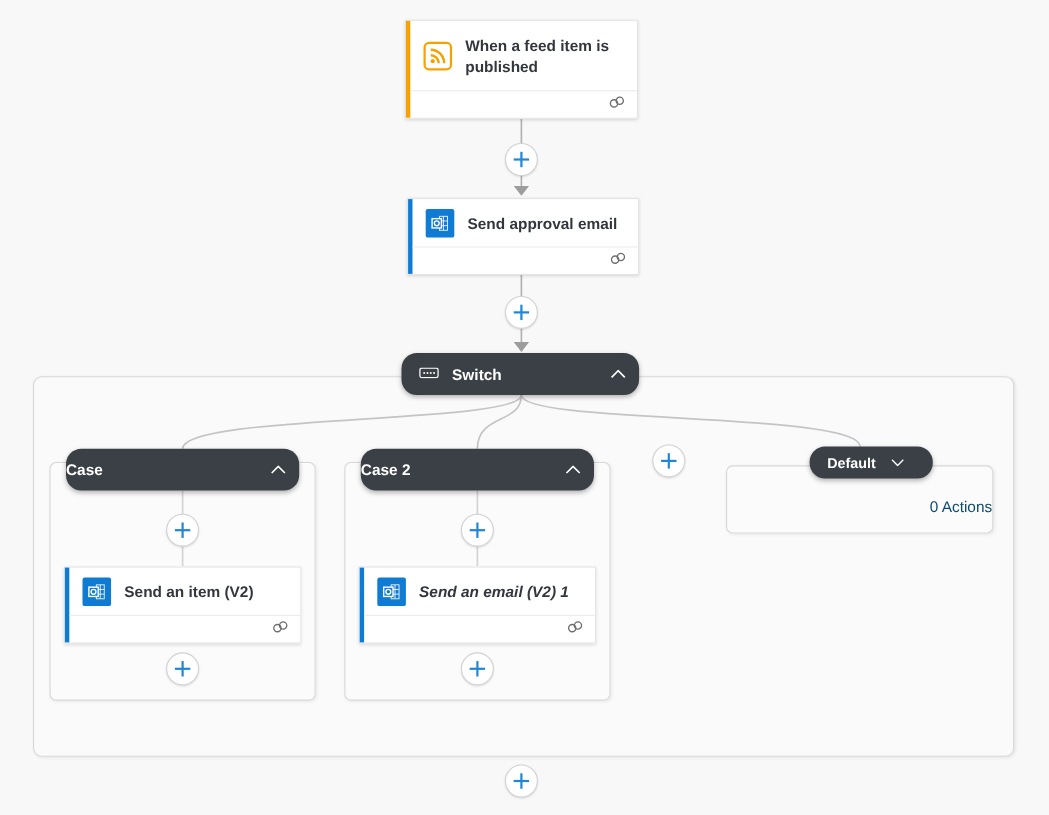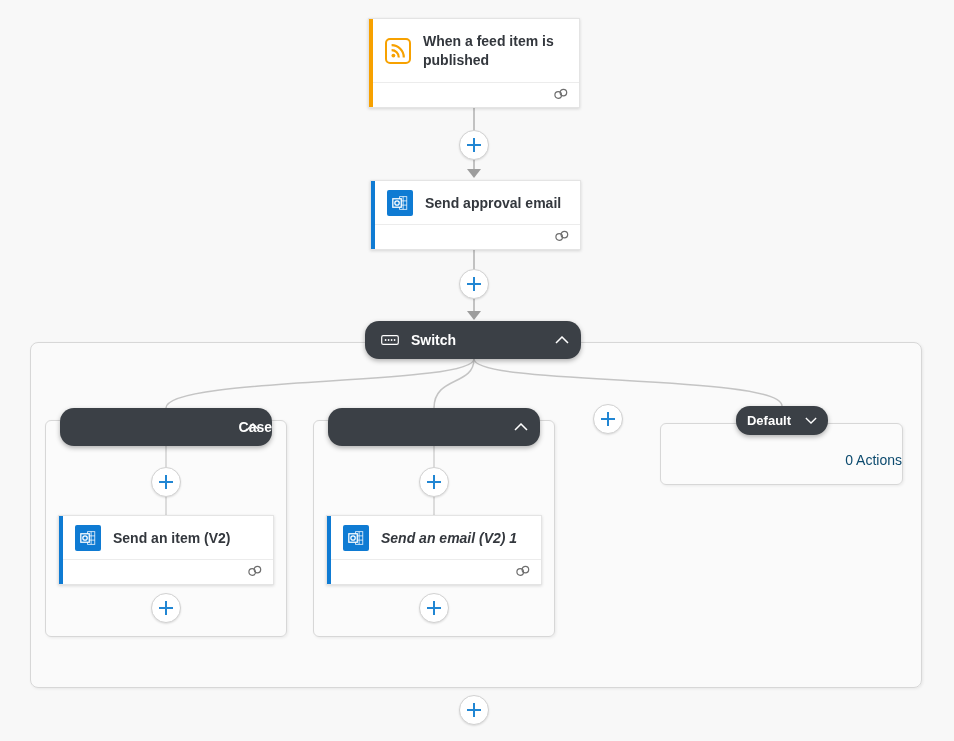--- a/index.html
+++ b/index.html
@@ -56,21 +56,21 @@
     position:absolute;z-index:4;
     background:#3b4046;color:#fff;
     display:flex;align-items:center;
     box-shadow:0 2px 5px rgba(0,0,0,.3);
     box-sizing:border-box;border-radius:14px;
     cursor:pointer;
   }
   .scope-label{font-size:14px;font-weight:700;color:#fff;}
   .chev{position:absolute;right:12px;top:50%;transform:translateY(-50%);display:flex;cursor:pointer;}
   .header-left{display:flex;align-items:center;gap:12px;padding-left:16px;}
-  .header-center{width:100%;display:flex;justify-content:flex-end;}
+  .header-center{width:100%;display:flex;justify-content:flex-start;}
 
   
   .plus{
     position:absolute;z-index:5;
     width:30px;height:30px;border-radius:50%;
     background:#fff;border:1px solid #d2d2d2;
     box-shadow:0 1px 2px rgba(0,0,0,.12);
     padding:0;cursor:pointer;
   }
   .plus-glyph{position:absolute;left:50%;top:50%;width:14px;height:14px;transform:translate(-50%,-50%);}
@@ -219,20 +219,23 @@
         </svg>
       </span>
     </div>
   </div>
   <button class="plus" style="left:151px;top:593px;">
     <span class="plus-glyph"></span>
   </button>
 
   <div class="scope-box" style="left:313px;top:420px;width:242px;height:217px;border-radius:6px;"></div>
   <div class="scope-header" style="left:328px;top:408px;width:212px;height:38px;">
+    <div class="header-center">
+      <span class="scope-label">Case 2</span>
+    </div>
     <span class="chev">
       <svg width="14" height="8" viewBox="0 0 14 8">
           <path d="M1 7 L7 1 L13 7" stroke="#fff" stroke-width="1.5" fill="none"></path>
         </svg>
     </span>
   </div>
   <button class="plus" style="left:419px;top:467px;">
     <span class="plus-glyph"></span>
   </button>
   <div class="card" style="left:326px;top:515px;width:216px;height:70px;font-style:italic;">
@@ -263,21 +266,21 @@
     <span class="plus-glyph"></span>
   </button>
 
   <button class="plus" style="left:593px;top:404px;">
     <span class="plus-glyph"></span>
   </button>
 
   <div class="scope-box" style="left:660px;top:423px;width:243px;height:62px;border-radius:6px;">
     <div class="empty-text" style="margin-top:28px;">0 Actions</div>
   </div>
-  <div class="scope-header" style="left:736px;top:406px;width:92px;height:29px;justify-content:center;gap:8px;">
+  <div class="scope-header" style="left:736px;top:406px;width:112px;height:29px;gap:8px;padding-left:16px;">
     <span class="scope-label" style="font-size:13px;">Default</span>
     <span style="display:flex;margin-left:6px;">
       <svg width="12" height="7" viewBox="0 0 14 8">
           <path d="M1 1 L7 7 L13 1" stroke="#fff" stroke-width="1.5" fill="none"></path>
         </svg>
     </span>
   </div>
 
   <button class="plus" style="left:459px;top:695px;">
     <span class="plus-glyph"></span>

